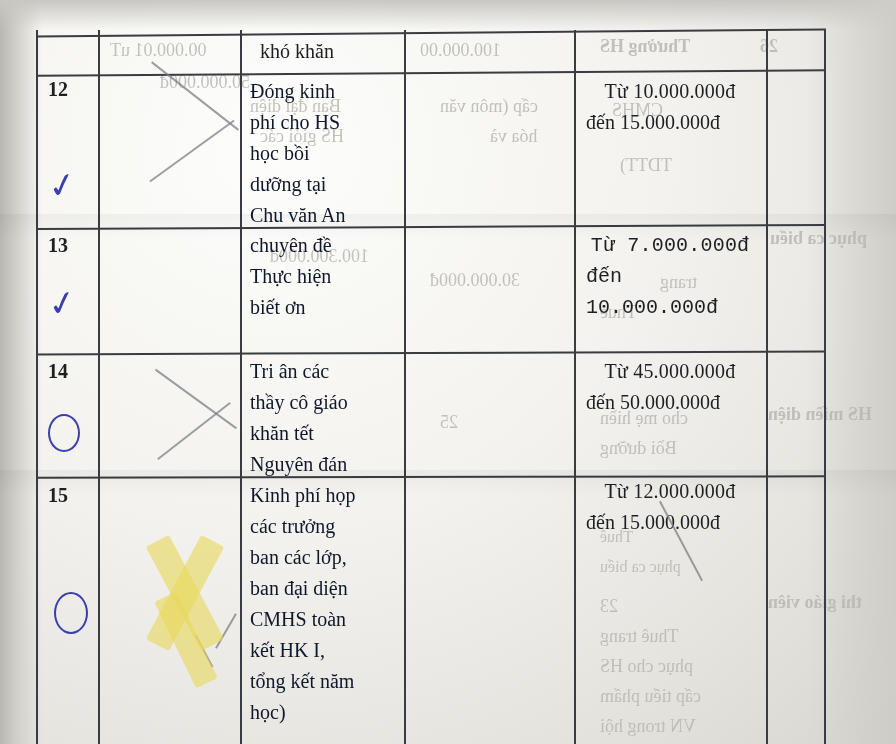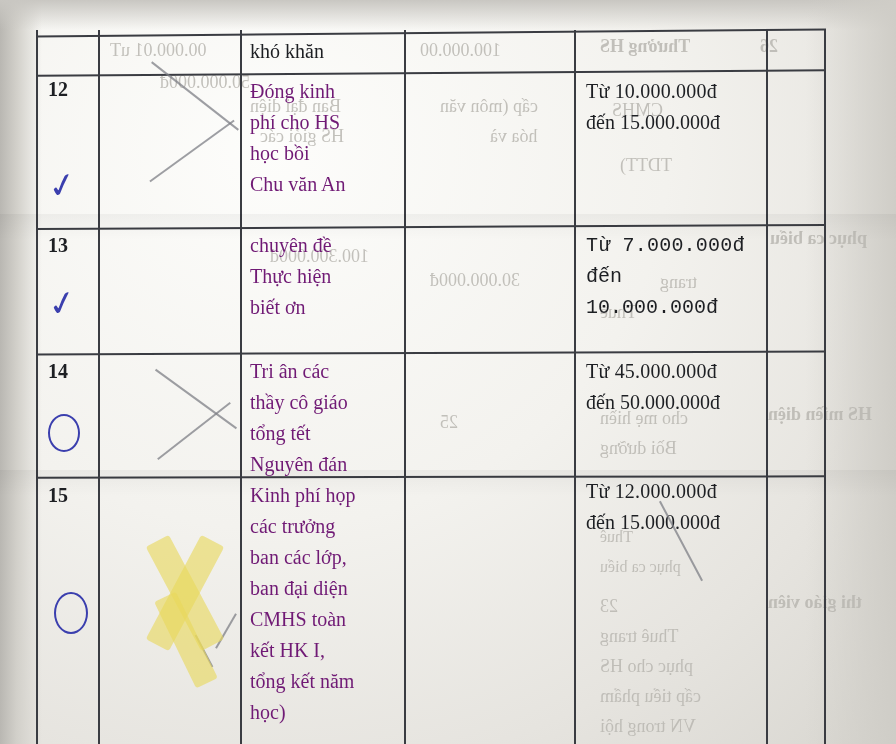--- a/index.html
+++ b/index.html
@@ -62,34 +62,34 @@
   }
   .num {
     font-weight: bold;
     font-size: 20px;
     color: #1d1f23;
     padding-left: 10px;
     padding-top: 4px;
   }
   .desc {
     font-size: 20px;
-    color: #701a75;
+    color: #0f172a;
     line-height: 31px;
     padding: 2px 8px 0 8px;
     text-align: justify;
     text-justify: inter-word;
   }
   .desc div { display: block; }
   .money {
     font-size: 20px;
     color: #1d1f23;
     line-height: 31px;
     padding: 2px 10px 0 10px;
   }
-  .money .row1 { display: block; letter-spacing: 0.2px; }
+  .money .row1 { display: block; letter-spacing: 0.2px; text-align: center; }
   .money .row2 { display: block; }
 
   .headtext {
     font-size: 20px;
     color: #1d1f23;
     padding: 8px 0 0 8px;
   }
 
   
   .mark {
@@ -195,27 +195,28 @@
     <div class="hline" style="left:0px;   top:446px; width:790px; transform: rotate(-0.1deg);"></div>
 
     <div class="vline" style="left:0px;   top:0px;   height:714px;"></div>
     <div class="vline" style="left:62px;  top:0px;   height:714px;"></div>
     <div class="vline" style="left:204px; top:0px;   height:714px;"></div>
     <div class="vline" style="left:368px; top:0px;   height:714px;"></div>
     <div class="vline" style="left:538px; top:0px;   height:714px;"></div>
     <div class="vline" style="left:730px; top:0px;   height:714px;"></div>
     <div class="vline" style="left:788px; top:0px;   height:714px;"></div>
 
-    <div class="cell headtext" style="left:206px; top:2px; width:160px;">khó khăn</div>
+    <div class="cell headtext" style="left:216px; top:2px; width:160px;">khó khăn</div>
 
     <div class="cell num" style="left:2px; top:44px; width:58px;">12</div>
     <div class="cell desc" style="left:206px; top:44px; width:160px;">
       <div>Đóng      kinh</div>
       <div>phí  cho   HS</div>
       <div>học       bồi</div>
+      <div>dưỡng     tại</div>
       <div>Chu văn An</div>
     </div>
     <div class="cell money" style="left:540px; top:44px; width:188px;">
       <span class="row1">Từ      10.000.000đ</span>
       <span class="row2">đến 15.000.000đ</span>
     </div>
 
     <div class="cell num" style="left:2px; top:200px; width:58px;">13</div>
     <div class="cell desc" style="left:206px; top:198px; width:160px;">
       <div>chuyên     đề</div>
@@ -224,21 +225,21 @@
     </div>
     <div class="cell money" style="left:540px; top:198px; width:188px;font-family:Liberation Mono, monospace;">
       <span class="row1">Từ       7.000.000đ</span>
       <span class="row2">đến 10.000.000đ</span>
     </div>
 
     <div class="cell num" style="left:2px; top:326px; width:58px;">14</div>
     <div class="cell desc" style="left:206px; top:324px; width:160px;">
       <div>Tri    ân    các</div>
       <div>thầy cô  giáo</div>
-      <div>tổng       tết</div>
+      <div>khăn       tết</div>
       <div>Nguyên đán</div>
     </div>
     <div class="cell money" style="left:540px; top:324px; width:188px;">
       <span class="row1">Từ      45.000.000đ</span>
       <span class="row2">đến 50.000.000đ</span>
     </div>
 
     <div class="cell num" style="left:2px; top:450px; width:58px;">15</div>
     <div class="cell desc" style="left:206px; top:448px; width:160px;">
       <div>Kinh phí họp</div>

